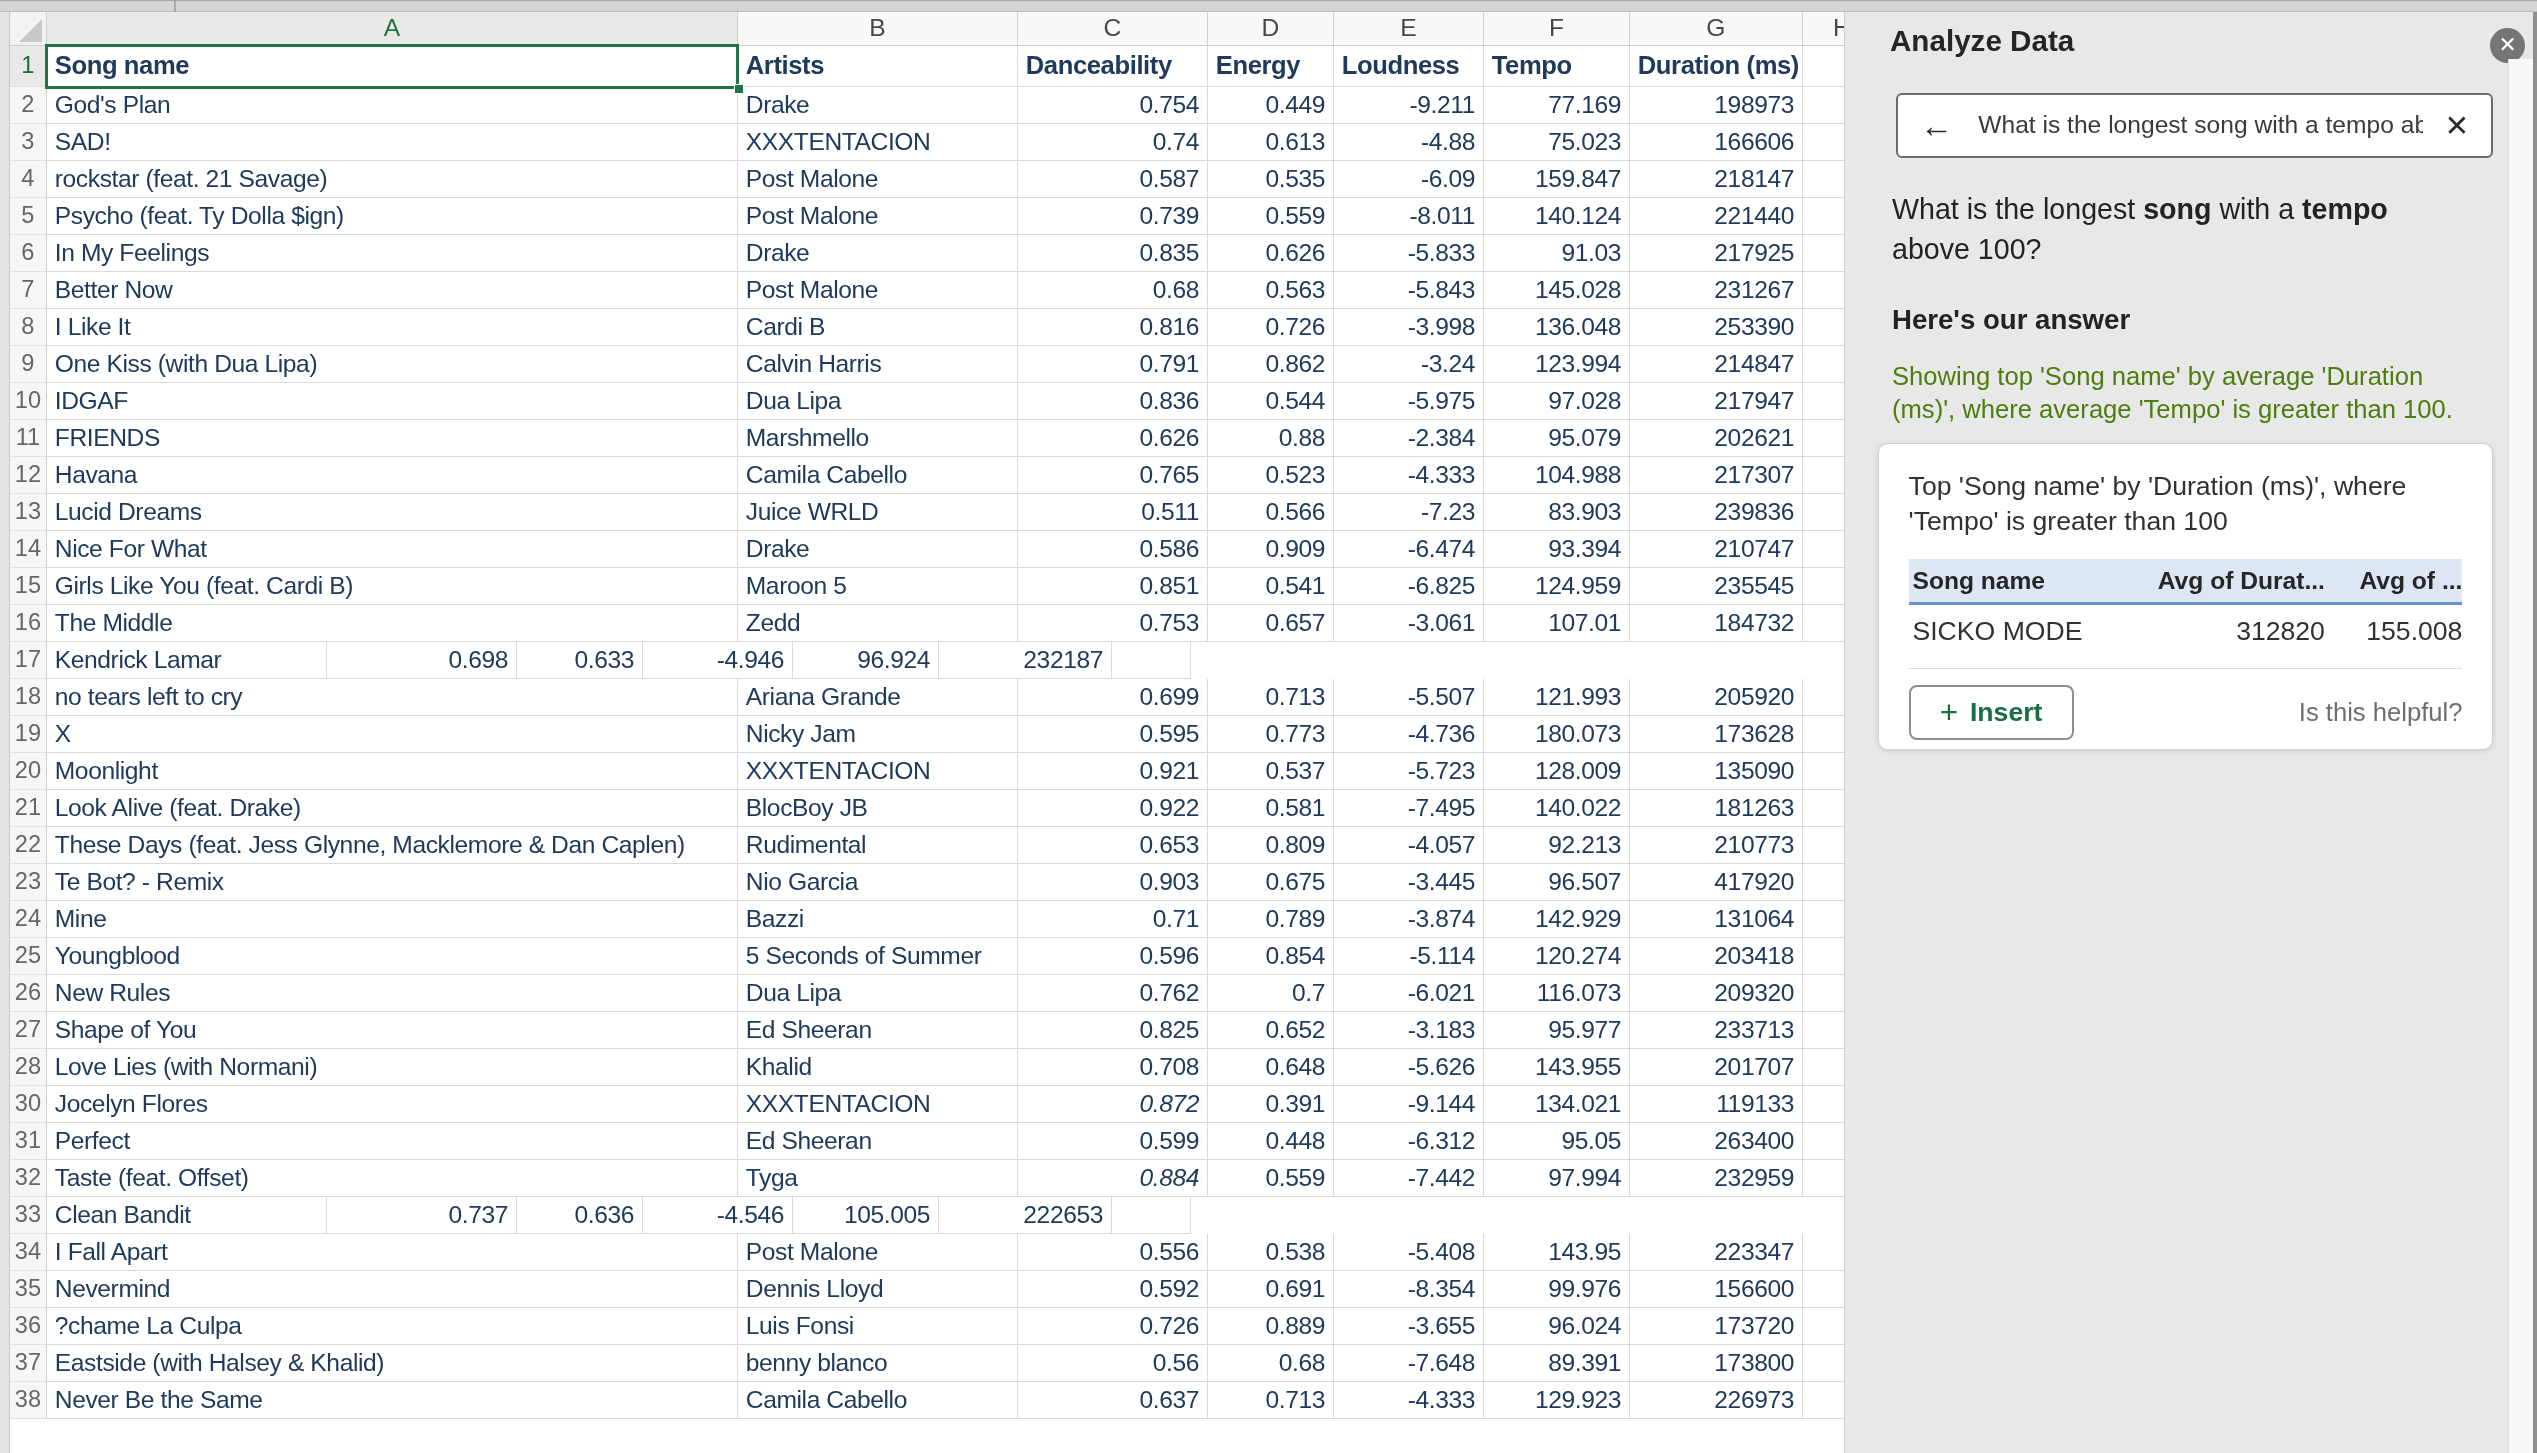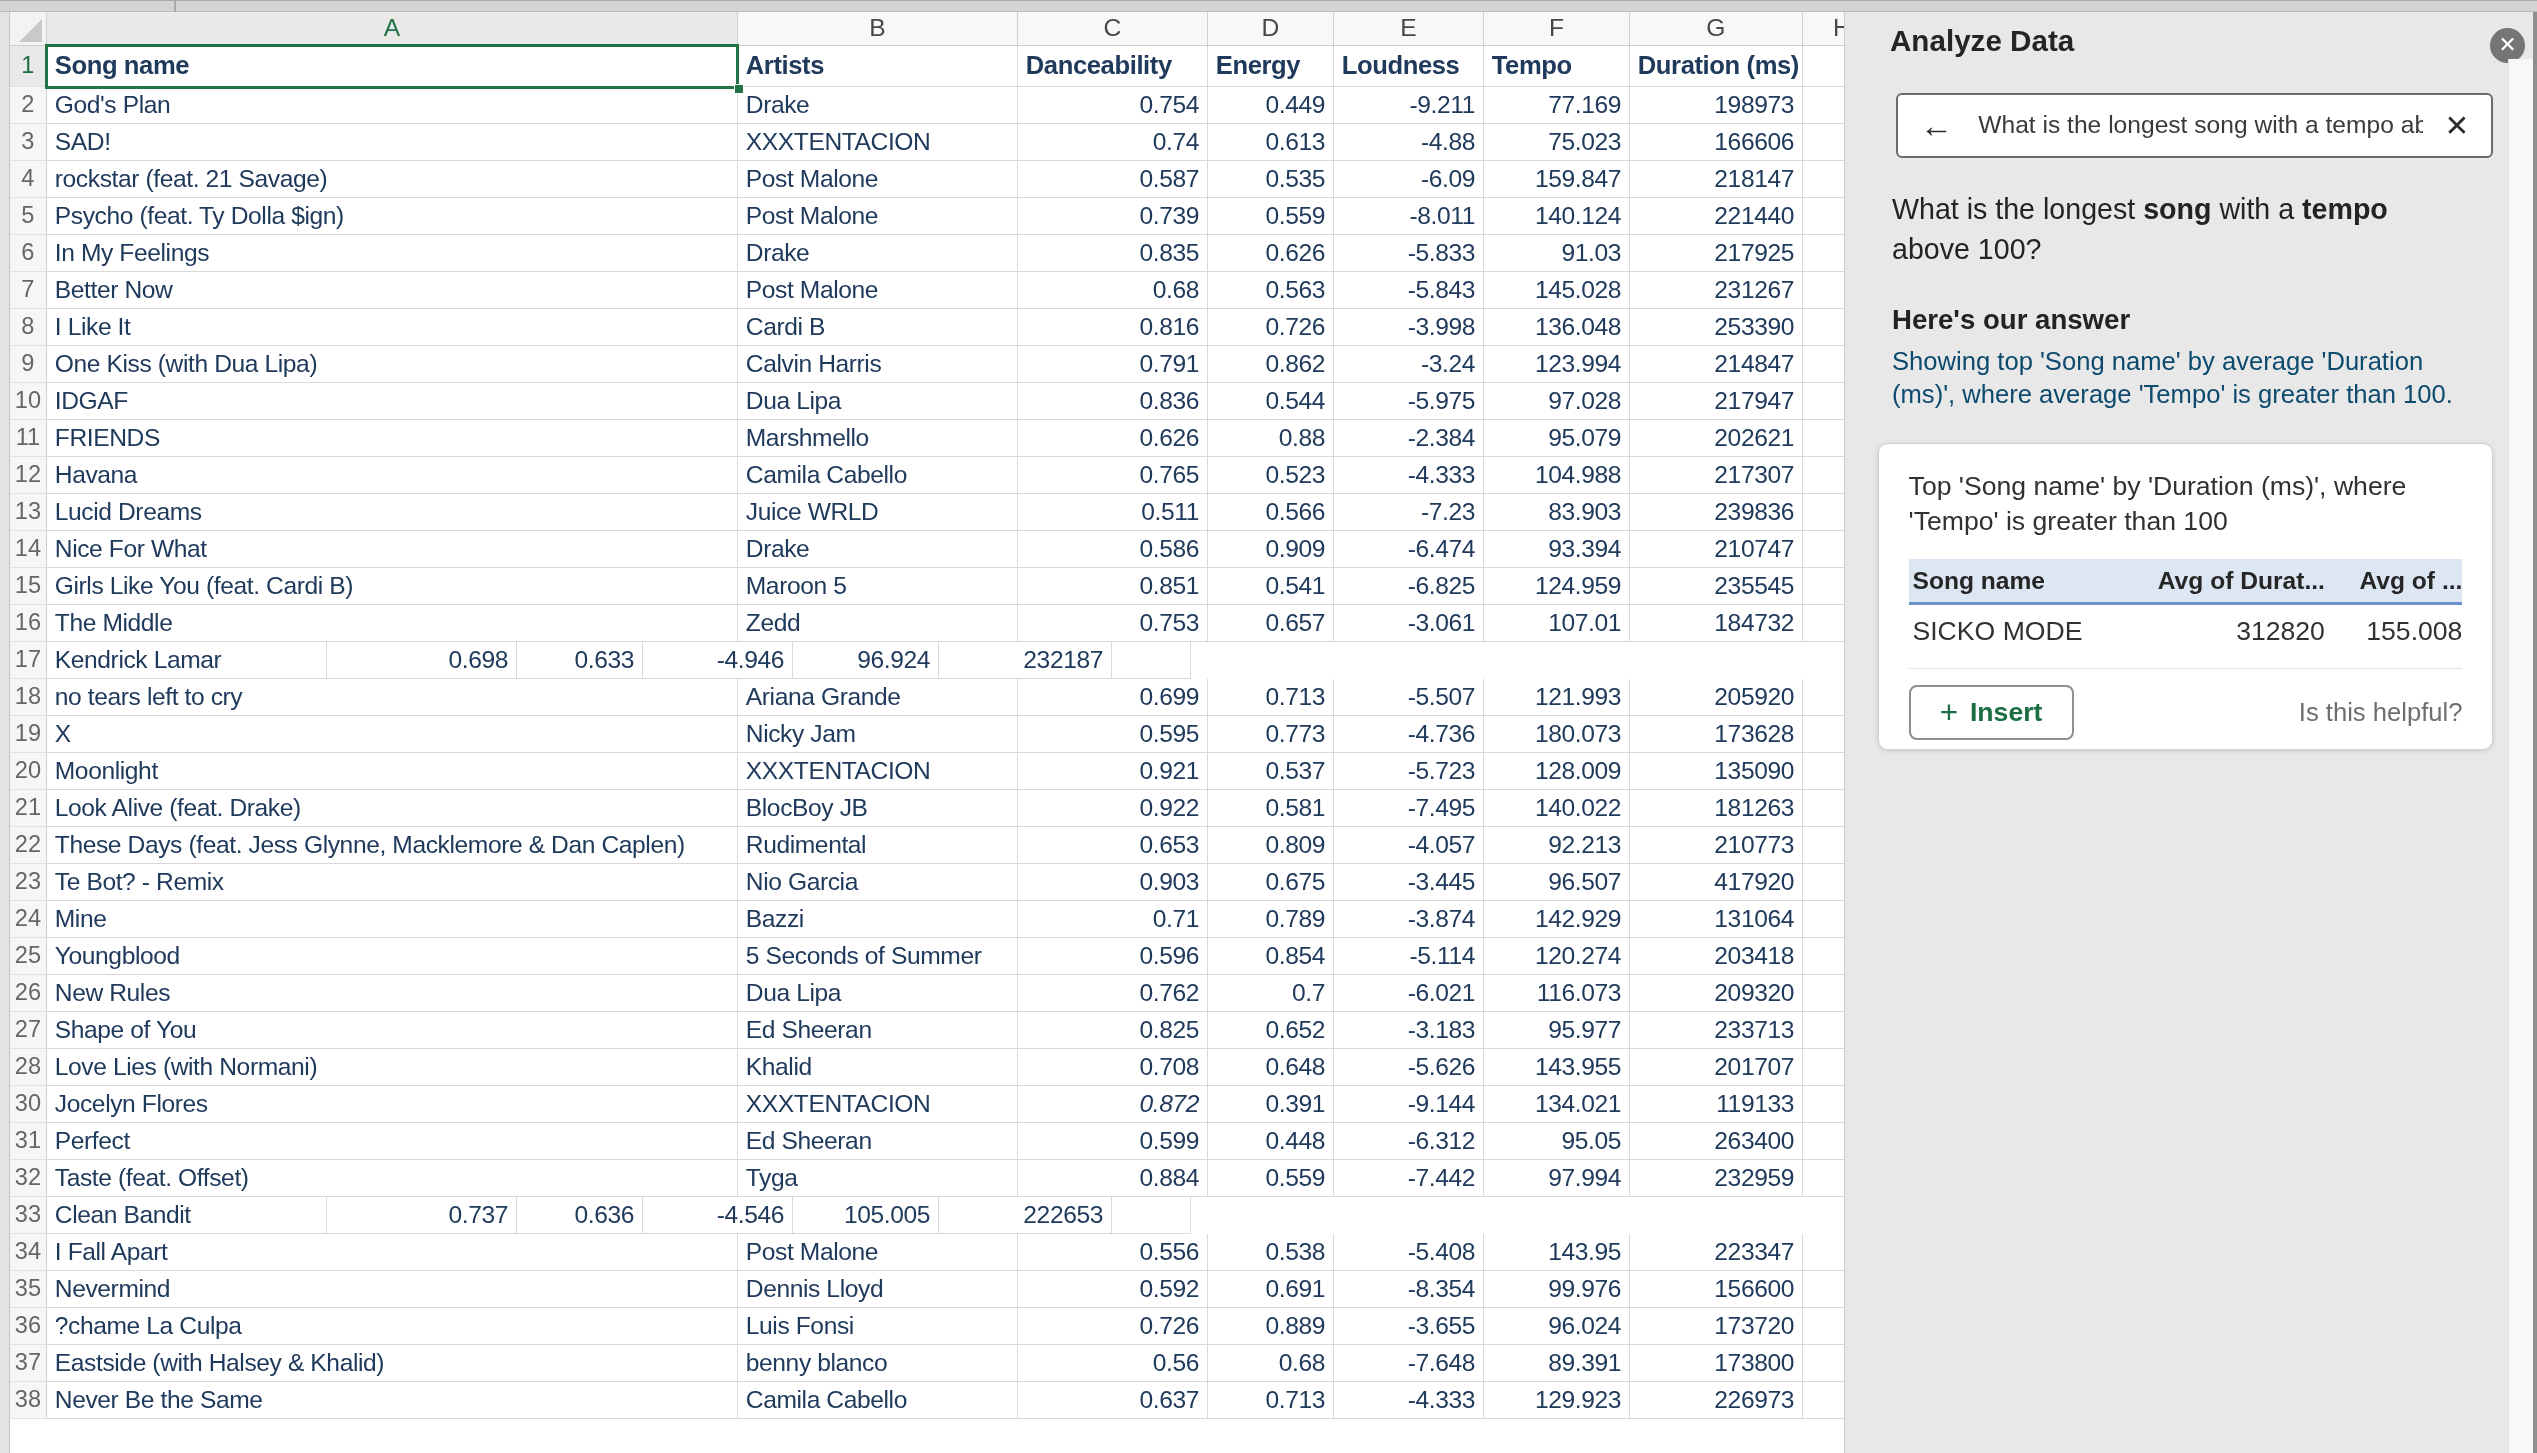--- a/index.html
+++ b/index.html
@@ -43,21 +43,21 @@
   .close-btn{position:absolute;left:645px;top:15.8px;width:35px;height:35px;border-radius:50%;
              background:#757575;color:#fff;font-size:21.7px;display:flex;align-items:center;justify-content:center;
              cursor:default}
   .search-box{position:absolute;left:51px;top:81px;width:597px;height:65px;background:#fff;
               border:2px solid #6b6b6b;border-radius:5.9px;box-sizing:border-box;display:flex;align-items:center}
   .search-back{font-size:33px;color:#2b2b2b;margin-left:21.7px;line-height:1}
   .search-text{flex:1;margin-left:25.6px;font-size:24.6px;color:#3a3a39;white-space:nowrap;overflow:hidden}
   .search-clear{font-size:29.6px;font-weight:300;color:#2b2b2b;margin:0 21.7px;line-height:1}
   .question{position:absolute;left:47px;top:177px;width:567px;font-size:28.6px;color:#242322;line-height:40px}
   .answer-heading{position:absolute;left:47px;top:292px;font-size:27.6px;font-weight:bold;color:#242322}
-  .answer-sub{position:absolute;left:47px;top:333px;width:579px;font-size:25.6px;color:#0c4a6e;line-height:33px}
+  .answer-sub{position:absolute;left:47px;top:348px;width:579px;font-size:25.6px;color:#4d7c0f;line-height:33px}
   .card{position:absolute;left:33px;top:431px;width:615px;height:307px;background:#fff;
         border:1px solid #d2d1d0;border-radius:9.9px;box-sizing:border-box;
         box-shadow:0 1px 4.9px rgba(0,0,0,.13);padding:25.6px 29.6px;overflow:hidden}
   .card-title{font-size:26.6px;color:#323130;line-height:35px}
   .mini-table{margin-top:19.7px}
   .mini-hdr{display:flex;align-items:center;background:#dde7f3;border-bottom:3px solid #6a93ce;height:43px;
             font-size:24.6px;font-weight:bold;color:#262626}
   .mini-row{display:flex;align-items:center;height:53px;font-size:26.6px;color:#323130}
   .mc1{width:212px;text-align:left;padding-left:3.9px;white-space:nowrap;overflow:hidden}
   .mc2{width:202px;text-align:right;white-space:nowrap}
@@ -421,21 +421,21 @@
       <div class="cell num" style="width: 126px;">0.448</div>
       <div class="cell num" style="width: 150px;">-6.312</div>
       <div class="cell num" style="width: 146px;">95.05</div>
       <div class="cell num" style="width: 173px;">263400</div>
       <div class="cell" style="width: 79px;"></div>
     </div>
     <div class="grid-row">
       <div class="rowhdr">32</div>
       <div class="cell" style="width: 691px;">Taste (feat. Offset)</div>
       <div class="cell" style="width: 280px;">Tyga</div>
-      <div class="cell num" style="width: 190px;">0.884</div>
+      <div class="cell num" style="width: 190px; font-style: italic;">0.884</div>
       <div class="cell num" style="width: 126px;">0.559</div>
       <div class="cell num" style="width: 150px;">-7.442</div>
       <div class="cell num" style="width: 146px;">97.994</div>
       <div class="cell num" style="width: 173px;">232959</div>
       <div class="cell" style="width: 79px;"></div>
     </div>
     <div class="grid-row">
       <div class="rowhdr">33</div>
       <div class="cell" style="width: 280px;">Clean Bandit</div>
       <div class="cell num" style="width: 190px;">0.737</div>

